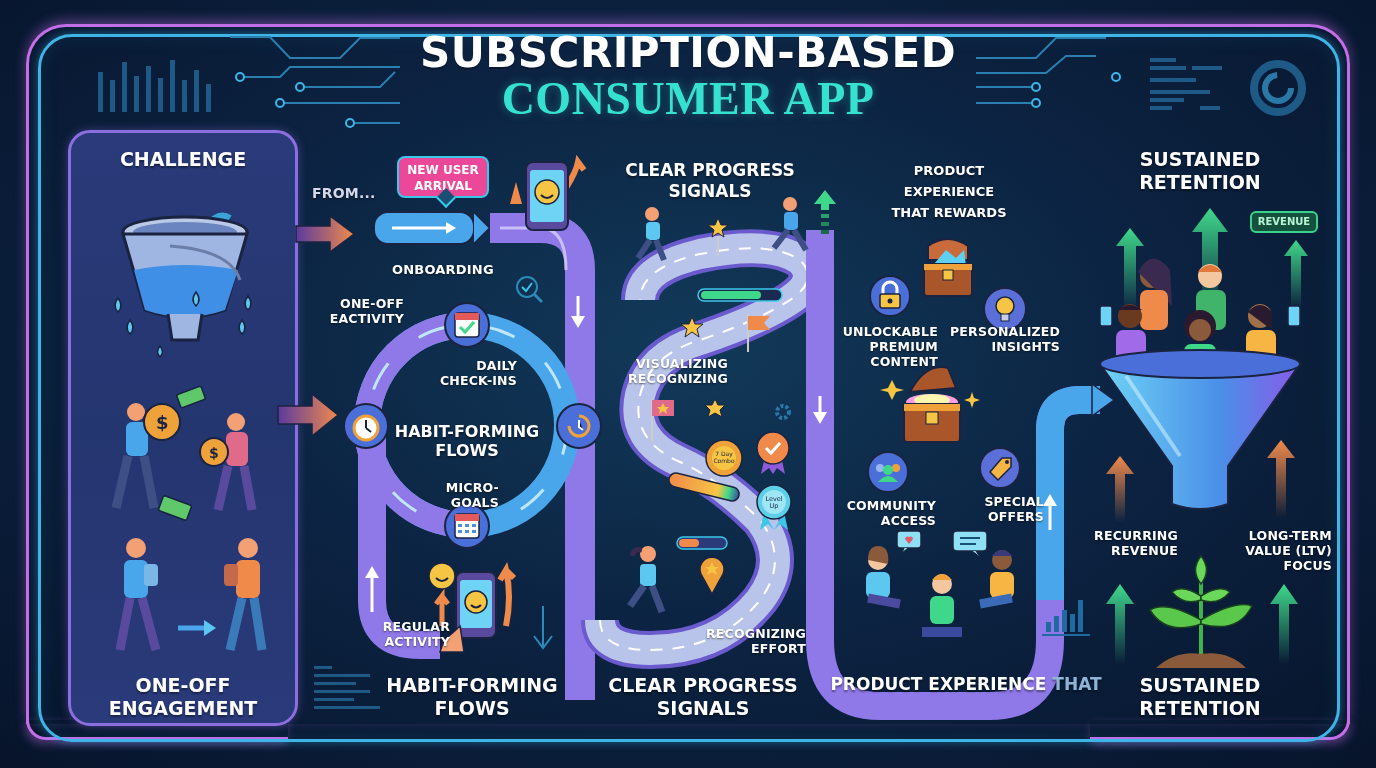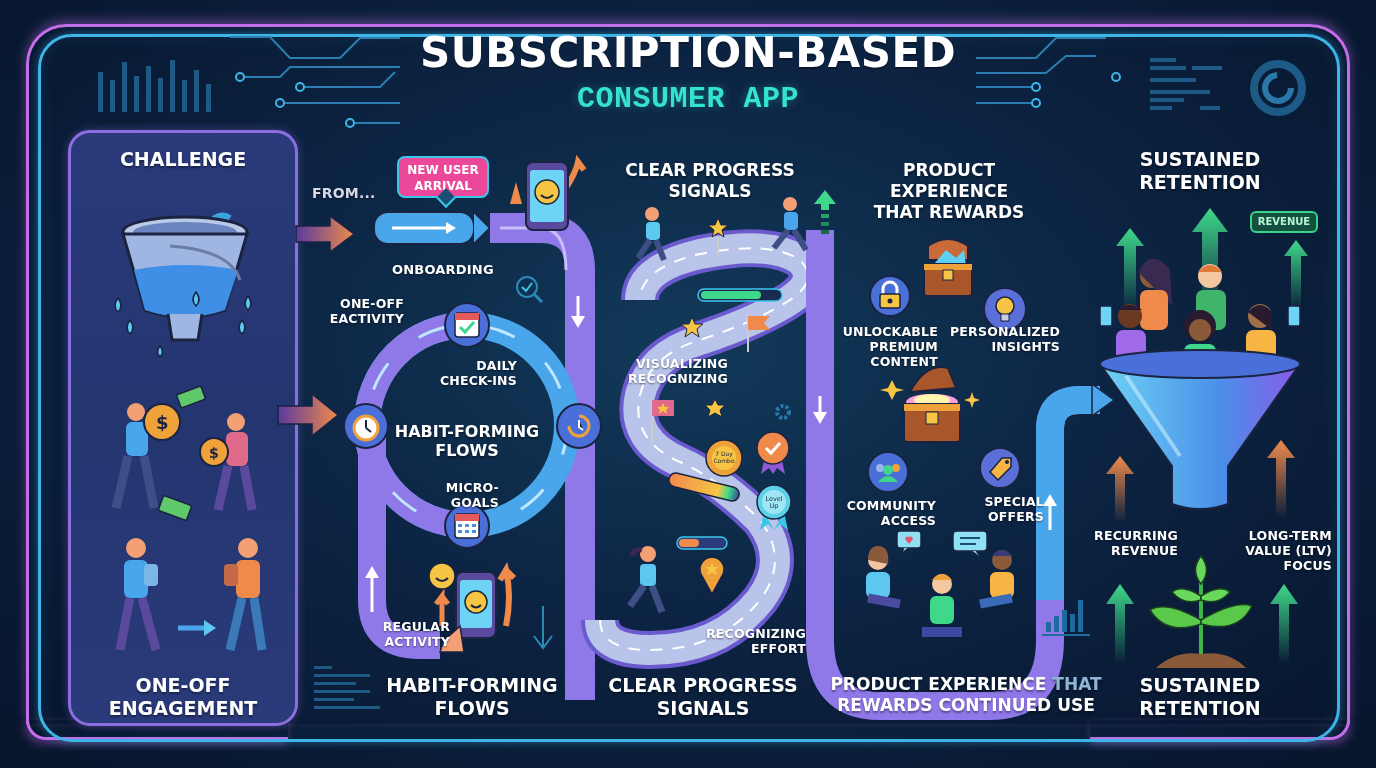--- a/index.html
+++ b/index.html
@@ -28,21 +28,21 @@
   .frame-outer-clip {
     position: absolute; left: 26px; top: 24px; width: 1324px; height: 700px;
     border-top: 3px solid #c46ee8; border-left: 3px solid #c46ee8; border-right: 3px solid #c46ee8;
     border-radius: 40px 40px 0 0;
     box-shadow: 0 -4px 12px rgba(196,110,232,0.4);
   }
 
   
   .title-wrap { position: absolute; left: 0; top: 30px; width: 1376px; text-align: center; }
   .title-1 { font-family: "DejaVu Sans", sans-serif; font-weight: bold; font-size: 42px; color: #ffffff; letter-spacing: 0.5px; line-height: 46px; text-shadow: 0 2px 0 #0a1830; }
-  .title-2 { font-family: Liberation Mono, monospace; font-weight: bold; font-size: 30px; color: #35e1d1; letter-spacing: 0.5px; line-height: 46px; text-shadow: 0 0 10px rgba(53,225,209,0.35); }
+  .title-2 { font-family: Liberation Serif, serif; font-weight: bold; font-size: 46px; color: #35e1d1; letter-spacing: 0.5px; line-height: 46px; text-shadow: 0 0 10px rgba(53,225,209,0.35); }
 
   
   .left-panel {
     position: absolute; left: 68px; top: 130px; width: 230px; height: 596px;
     background: linear-gradient(180deg, #2a3a7a 0%, #243670 50%, #2a3a7a 100%);
     border: 3px solid #8b6fe0; border-radius: 22px;
     box-shadow: 0 0 10px rgba(139,111,224,0.4);
   }
 
   .hdr {
@@ -430,21 +430,21 @@
   <div>CLEAR PROGRESS</div>
   <div>SIGNALS</div>
 </div>
 <svg style="left:812px;top:190px" width="26" height="48">
   <path d="M13 0 L24 14 L17 14 L17 20 L9 20 L9 14 L2 14 Z" fill="#3fd88a"></path>
   <rect x="9" y="24" width="8" height="4" fill="#2aa06a"></rect>
     <rect x="9" y="32" width="8" height="4" fill="#228858"></rect>
     <rect x="9" y="40" width="8" height="4" fill="#1a6a48"></rect>
 </svg>
 
-<div class="hdr" style="left:852px;top:160px;width:194px;font-size:17px;line-height:21px">
+<div class="hdr" style="left:852px;top:160px;width:194px;font-size:13px;line-height:21px">
   <div>PRODUCT</div>
   <div>EXPERIENCE</div>
   <div>THAT REWARDS</div>
 </div>
 <svg style="left:912px;top:236px" width="70" height="66">
   <path d="M16 10 Q36 -4 56 10 L56 24 L16 24 Z" fill="#c86a3a" stroke="#1a2340" stroke-width="2"></path>
   <path d="M22 28 L34 14 L44 22 L52 14 L54 30 Z" fill="#5cd0f5"></path>
   <rect x="12" y="28" width="48" height="32" rx="3" fill="#a8562a" stroke="#1a2340" stroke-width="2"></rect>
   <rect x="12" y="28" width="48" height="6" fill="#f0a23a"></rect>
   <rect x="31" y="34" width="10" height="10" fill="#f7c544" stroke="#1a2340" stroke-width="1"></rect>
@@ -518,21 +518,20 @@
     <path d="M80 40 Q90 28 100 40" fill="#f0a23a"></path>
   <rect x="78" y="56" width="24" height="28" rx="6" fill="#3fd88a"></rect>
   <path d="M70 92 L110 92" stroke="#3a4a9e" stroke-width="10"></path>
   <circle cx="150" cy="20" r="10" fill="#8a5a3a"></circle>
     <path d="M140 16 Q150 4 160 16" fill="#3a3a7a"></path>
   <rect x="138" y="32" width="24" height="26" rx="6" fill="#f7b544"></rect>
   <path d="M128 64 L160 58" stroke="#3a6ab8" stroke-width="9"></path>
 </svg>
 <div class="hdr" style="left:812px;top:674px;width:308px;font-size:17px;line-height:21px">
   <div><span>PRODUCT EXPERIENCE</span> <span class="that-dim">THAT</span></div>
-  <div>REWARDS CONTINUED USE</div>
 </div>
 <svg style="left:1040px;top:596px" width="56" height="40">
   <g fill="#1f6a9e">
       <rect x="6" y="26" width="5" height="10"></rect>
       <rect x="14" y="20" width="5" height="16"></rect>
       <rect x="22" y="14" width="5" height="22"></rect>
       <rect x="30" y="18" width="5" height="18"></rect>
       <rect x="38" y="4" width="5" height="32"></rect>
     </g>
   <rect x="2" y="38" width="48" height="2" fill="#1f6a9e"></rect>

